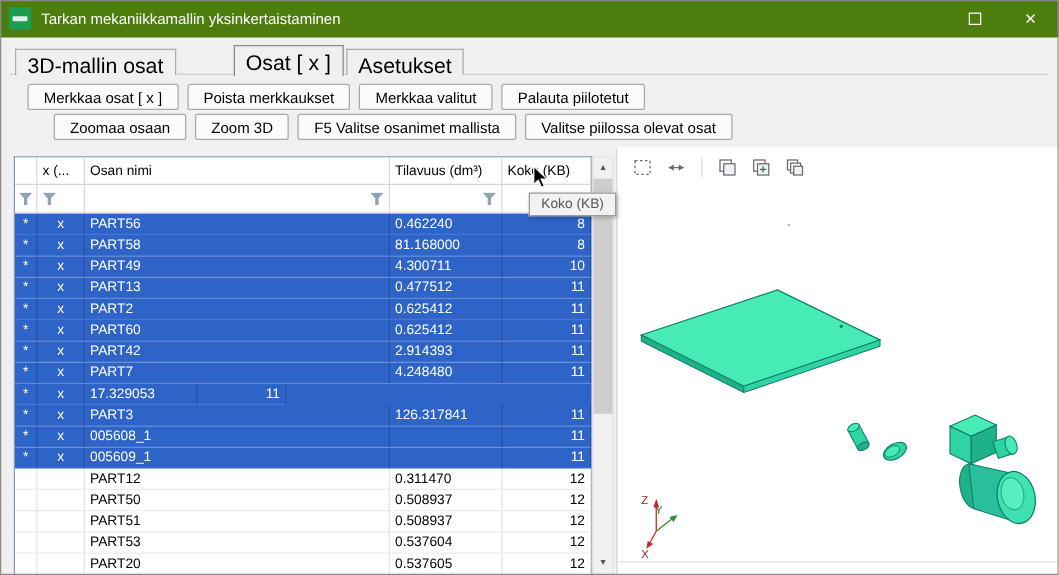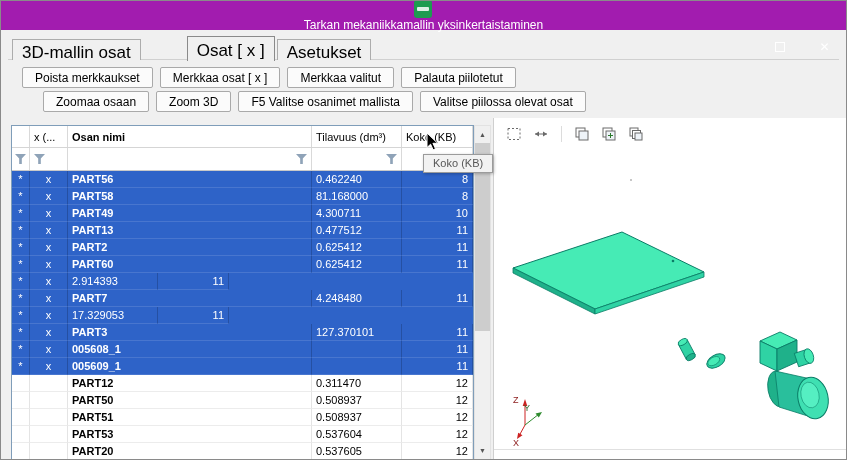--- a/index.html
+++ b/index.html
@@ -8,21 +8,21 @@
     font-family:"Liberation Sans", sans-serif;
     background:#f0f0f0;
     position:relative;
     overflow:hidden;
     font-size:12px;
     color:#000;
   }
   .frame { position:absolute; inset:0; border:1px solid #8a8a8a; pointer-events:none; z-index:50; }
 
   
-  .titlebar { position:absolute; top:0; left:0; right:0; height:30px; background:#a21caf; display:flex; align-items:center; color:#fff; z-index:5;flex-direction:column; }
+  .titlebar { position:absolute; top:0; left:0; right:0; height:30px; background:#4d7c0f; display:flex; align-items:center; color:#fff; z-index:5; }
   .app-icon { width:18px; height:18px; margin:0 8px 0 7px; background:#1d9c50; border-radius:3px; position:relative; flex:0 0 auto; }
   .app-icon::after { content:""; position:absolute; left:3px; top:7px; right:3px; height:4px; background:rgba(255,255,255,.85); border-radius:1px; }
   .title { font-size:12px; white-space:nowrap; }
   .win-controls { margin-left:auto; display:flex; height:30px; }
   .win-btn { width:45px; height:30px; display:flex; align-items:center; justify-content:center; color:#fff; font-size:12px; cursor:default; }
   .maxbox { width:10px; height:10px; border:1px solid #fff; display:inline-block; }
 
   
   .tabline { position:absolute; top:59px; left:8px; right:8px; border-top:1px solid #d0d0d0; }
   .tabstrip { position:absolute; top:36px; left:12px; display:flex; align-items:flex-end; height:24px; z-index:2; }
@@ -44,21 +44,21 @@
   .table { position:absolute; left:11px; top:125px; width:463px; height:335px; background:#fff; border:1px solid #7f9db9; border-bottom:none; overflow:hidden; font-size:11px; }
   .thead { display:flex; height:22px; background:#fff; border-bottom:1px solid #d5d5d5; }
   .th { display:flex; align-items:center; padding:0 4px; border-right:1px solid #d9d9d9; color:#000; overflow:hidden; white-space:nowrap; }
   .tfilter { display:flex; height:23px; background:#fff; border-bottom:1px solid #c9c9c9; }
   .tf { display:flex; align-items:center; padding:0 4px; border-right:1px solid #d9d9d9; }
   .tf.right { justify-content:flex-end; }
   .tf.center { justify-content:center; padding:0; }
   .funnel { display:inline-block; width:11px; height:10px; background:#8fa3b8; clip-path:polygon(0 0,100% 0,62% 45%,62% 100%,38% 100%,38% 45%); }
   .c0 { width:18px; flex:0 0 18px; }
   .c1 { width:38px; flex:0 0 38px; }
-  .c2 { width:244px; flex:0 0 244px;font-weight:bold; }
+  .c2 { width:244px; flex:0 0 244px; }
   .c3 { width:90px; flex:0 0 90px; }
   .c4 { width:71px; flex:0 0 71px; }
   .tr { display:flex; height:17px; background:#fff; }
   .td { display:flex; align-items:center; padding:0 4px; border-right:1px solid #e4e4e4; border-bottom:1px solid #ececec; overflow:hidden; white-space:nowrap; }
   .td.center { justify-content:center; padding:0; }
   .td.right { justify-content:flex-end; }
   .tr.sel { background:#2e63c8; color:#fff; }
   .tr.sel .td { border-right:1px solid rgba(0,0,0,.18); border-bottom:1px solid rgba(255,255,255,.12); }
 
   
@@ -97,22 +97,22 @@
 </div>
 
 <div class="tabline"></div>
 <div class="tabstrip">
   <div class="tab">3D-mallin osat</div>
   <div class="tab active">Osat [ x ]</div>
   <div class="tab">Asetukset</div>
 </div>
 
 <div class="btnrow r1">
+  <button class="cmd">Merkkaa osat [ x ]</button>
   <button class="cmd">Poista merkkaukset</button>
-  <button class="cmd">Merkkaa osat [ x ]</button>
   <button class="cmd">Merkkaa valitut</button>
   <button class="cmd">Palauta piilotetut</button>
 </div>
 <div class="btnrow r2">
   <button class="cmd">Zoomaa osaan</button>
   <button class="cmd">Zoom 3D</button>
   <button class="cmd">F5 Valitse osanimet mallista</button>
   <button class="cmd">Valitse piilossa olevat osat</button>
 </div>
 
@@ -180,41 +180,42 @@
       <div class="tr sel">
         <div class="td c0 center">*</div>
         <div class="td c1 center">x</div>
         <div class="td c2">PART60</div>
         <div class="td c3">0.625412</div>
         <div class="td c4 right">11</div>
       </div>
       <div class="tr sel">
         <div class="td c0 center">*</div>
         <div class="td c1 center">x</div>
+        <div class="td c2">PART42</div>
         <div class="td c3">2.914393</div>
         <div class="td c4 right">11</div>
       </div>
       <div class="tr sel">
         <div class="td c0 center">*</div>
         <div class="td c1 center">x</div>
         <div class="td c2">PART7</div>
         <div class="td c3">4.248480</div>
         <div class="td c4 right">11</div>
       </div>
       <div class="tr sel">
         <div class="td c0 center">*</div>
         <div class="td c1 center">x</div>
         <div class="td c3">17.329053</div>
         <div class="td c4 right">11</div>
       </div>
       <div class="tr sel">
         <div class="td c0 center">*</div>
         <div class="td c1 center">x</div>
         <div class="td c2">PART3</div>
-        <div class="td c3">127.370101</div>
+        <div class="td c3">126.317841</div>
         <div class="td c4 right">11</div>
       </div>
       <div class="tr sel">
         <div class="td c0 center">*</div>
         <div class="td c1 center">x</div>
         <div class="td c2">005608_1</div>
         <div class="td c3"></div>
         <div class="td c4 right">11</div>
       </div>
       <div class="tr sel">

